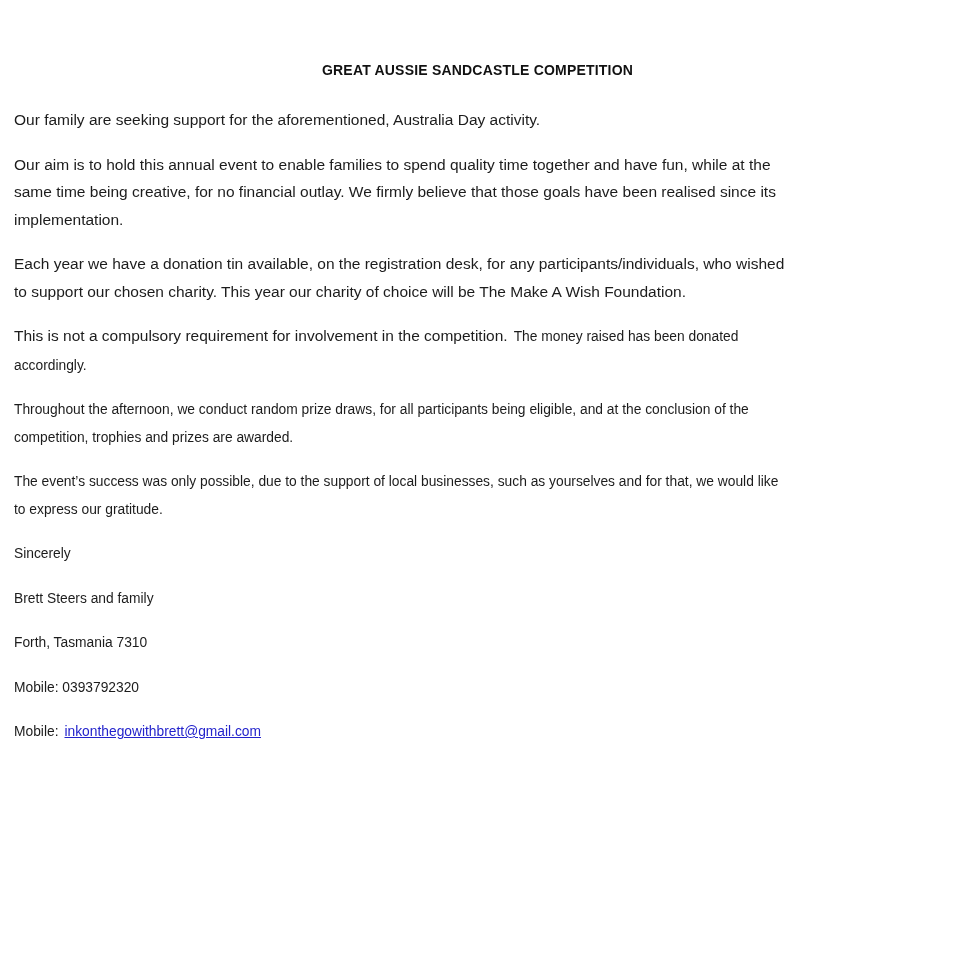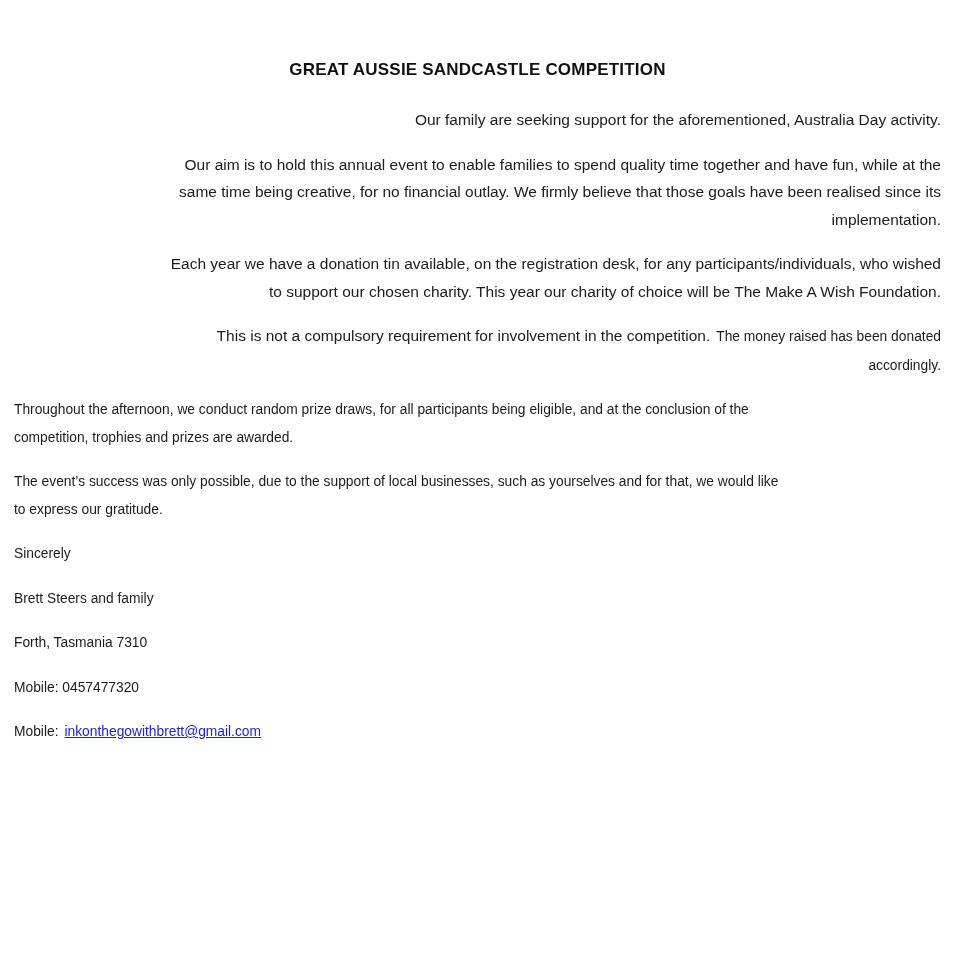--- a/index.html
+++ b/index.html
@@ -10,35 +10,35 @@
   .page {
     width: 955px;
     min-height: 979px;
     box-sizing: border-box;
     background: #ffffff;
     padding: 56px 14px 30px 14px;
     font-family: "Liberation Sans", "DejaVu Sans", sans-serif;
     color: #1c1c1c;
   }
   .doc-title {
-    font-size: 17px;
+    font-size: 14px;
     font-weight: 700;
     text-align: center;
     color: #111111;
     margin: 0 0 22px 0;
     line-height: 28px;
     letter-spacing: 0.2px;
   }
   .para {
     margin: 0 0 17px 0;
     line-height: 27.5px;
     white-space: pre-line;
     max-width: 932px;
   }
-  .txt-lg { font-size: 15.5px; text-align: right; }
+  .txt-lg { font-size: 15.5px; }
   .txt-sm { font-size: 13.8px; }
   .note-span { margin-left: 6px; }
   .email-link {
     color: #2323CC;
     text-decoration: underline;
     margin-left: 6px;
     cursor: pointer;
   }
 </style>
 </head>
@@ -67,16 +67,16 @@
 to express our gratitude.</p>
 
 
   <p class="para txt-sm">Sincerely</p>
 
   <p class="para txt-sm">Brett Steers and family</p>
 
 
   <p class="para txt-sm">Forth, Tasmania 7310</p>
 
-  <p class="para txt-sm">Mobile: 0457477320</p>
+  <p class="para txt-sm">Mobile: 0393792320</p>
 
   <p class="para txt-sm"><span>Mobile:</span><a class="email-link">inkonthegowithbrett@gmail.com</a></p>
 </div>
 
 </body></html>

